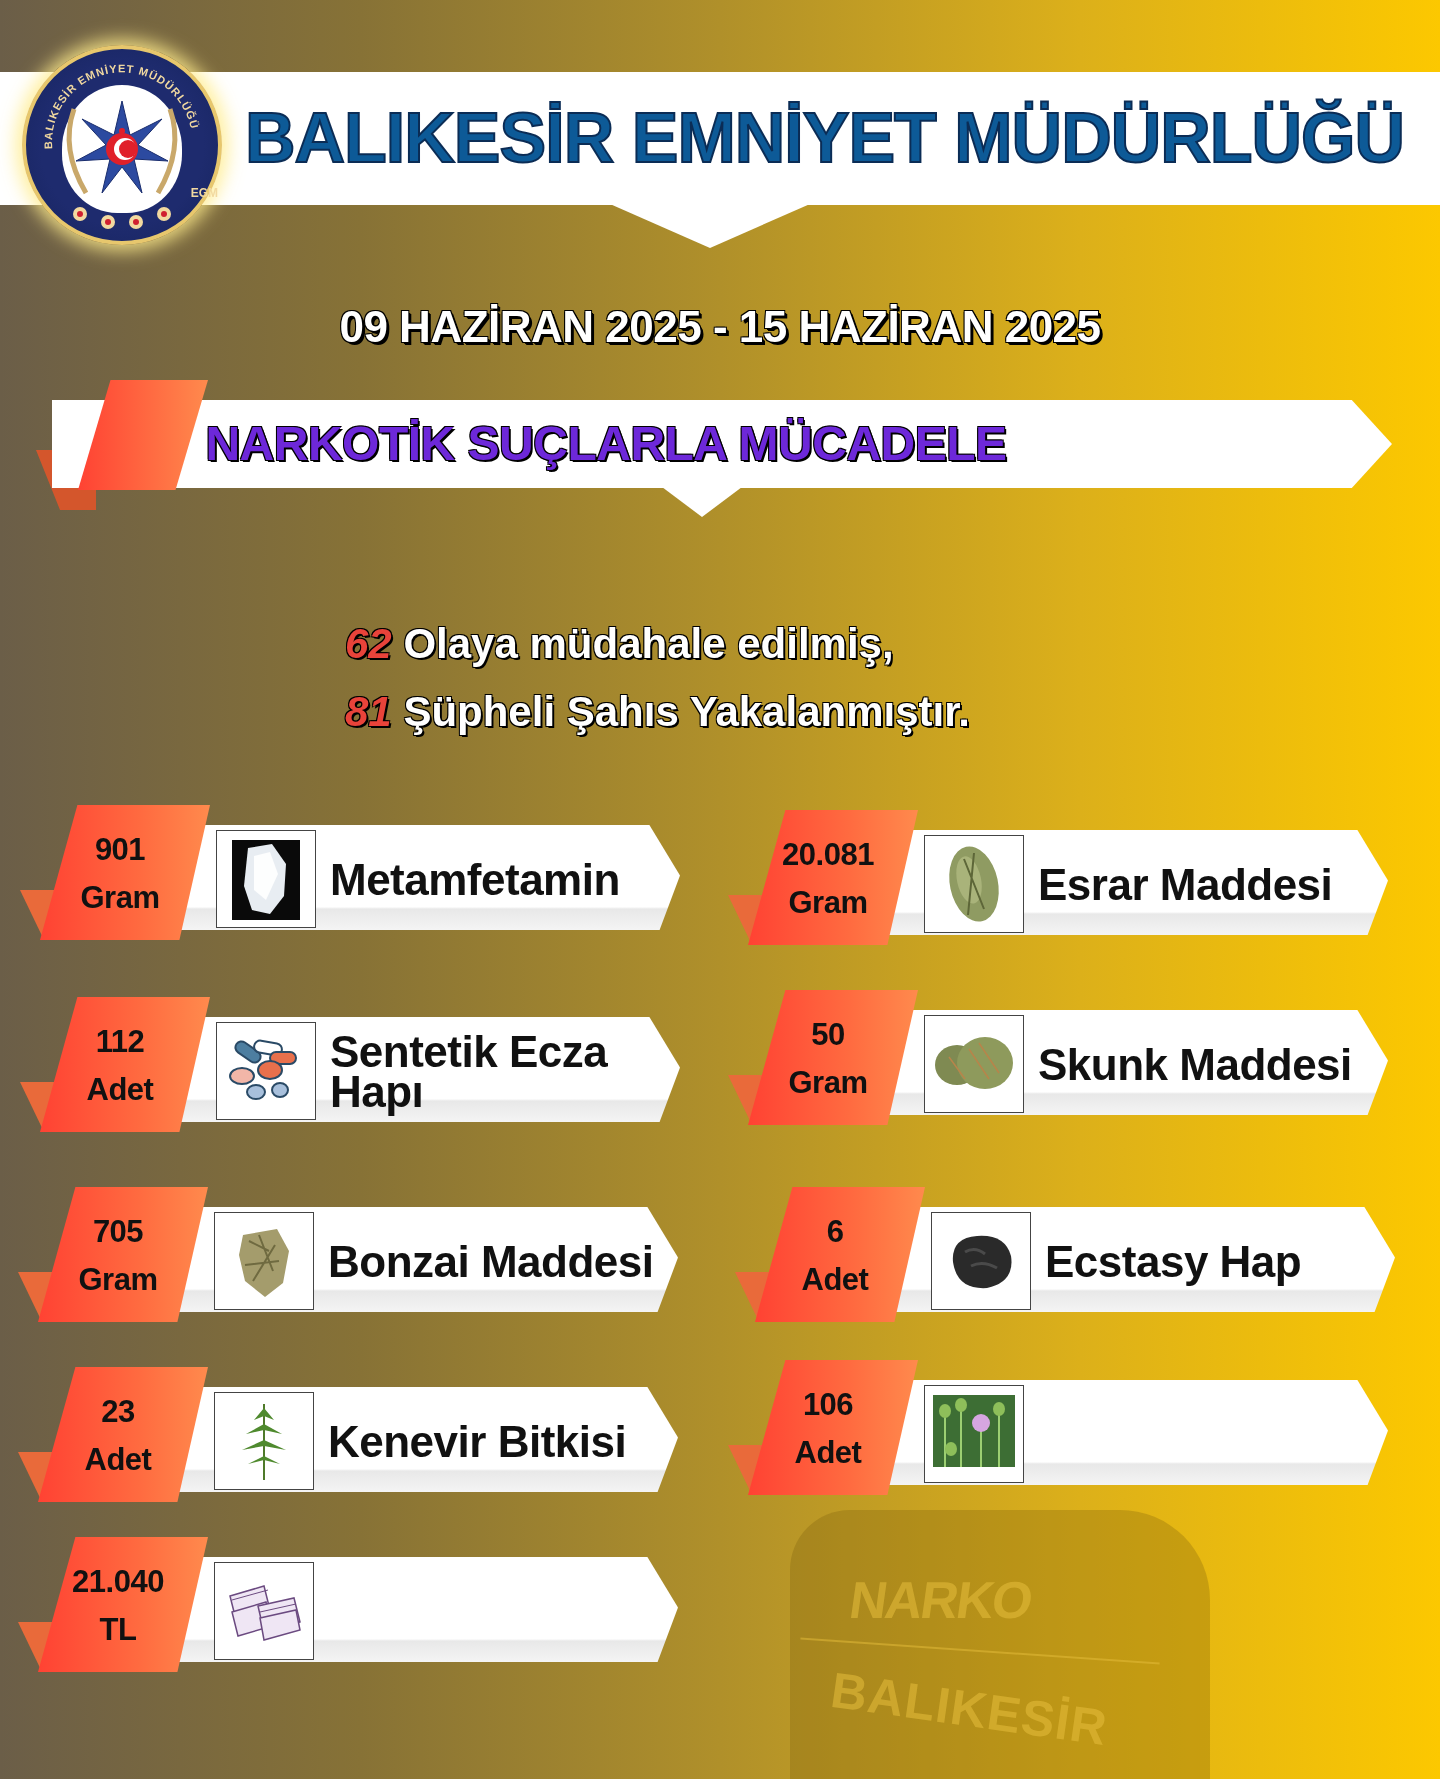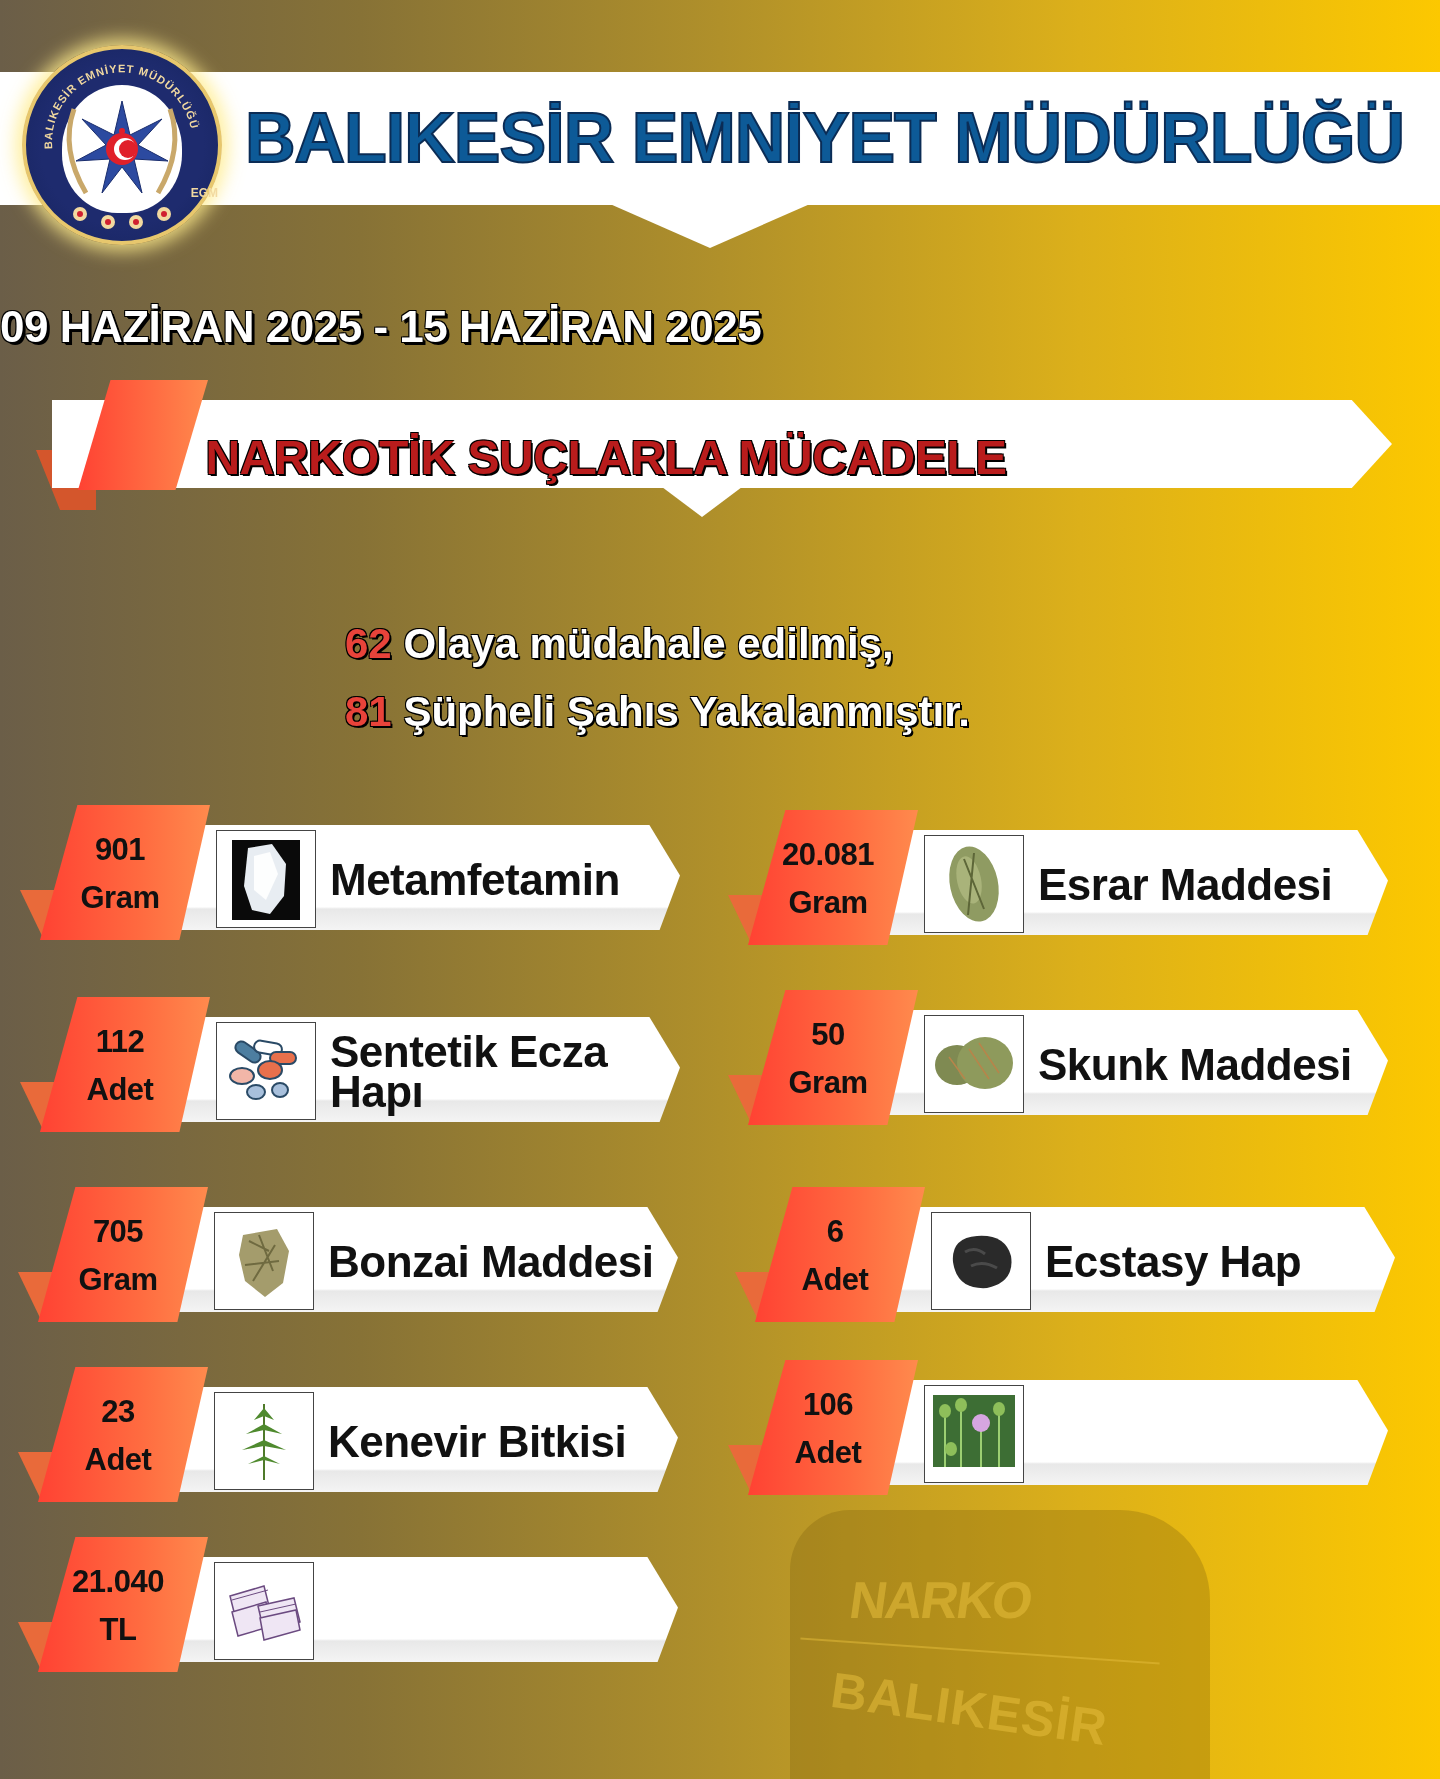--- a/index.html
+++ b/index.html
@@ -58,21 +58,21 @@
   .logo-ring-text {
     position: absolute; left: 0; top: 0; width: 192px; height: 192px;
   }
   .logo-egm {
     position: absolute; left: 0; width: 192px; top: 137px; text-align: right;
     color: #f2d9a0; font-size: 12px; font-weight: bold; font-family: "Liberation Sans", sans-serif;
   }
 
   
   .date-line {
-    position: absolute; left: 0; width: 1440px; top: 302px; text-align: left;
+    position: absolute; left: 0; width: 1440px; top: 302px; text-align: center;
     font-family: "Liberation Sans", sans-serif; font-weight: bold; font-size: 44px;
     color: #ffffff; letter-spacing: -0.5px;
     text-shadow: 2px 2px 0 #000, -1px -1px 0 #000, 1px -1px 0 #000, -1px 1px 0 #000, 3px 3px 0 #000;
   }
 
   
   .section-banner {
     position: absolute; left: 52px; top: 400px; width: 1340px; height: 88px;
     background: #ffffff;
     clip-path: polygon(0 0, 97% 0, 100% 50%, 97% 100%, 0 100%);
@@ -89,33 +89,32 @@
   }
   .section-ribbon {
     position: absolute; left: 78px; top: 380px; width: 130px; height: 110px;
     background: linear-gradient(90deg, #ff4233, #ff8a4d);
     clip-path: polygon(25% 0, 100% 0, 75% 100%, 0 100%);
   }
   .section-title {
     position: absolute; left: 0; width: 1212px; top: 416px; text-align: center;
     padding-left: 0;
     font-family: "Liberation Sans", sans-serif; font-weight: bold; font-size: 48px;
-    color: #b91c1c; letter-spacing: -0.5px;
+    color: #6d28d9; letter-spacing: -0.5px;
     text-shadow: 2px 2px 0 #000, -1px -1px 0 #000, 1px -1px 0 #000, -1px 1px 0 #000;
-    margin-top: 14px;
   }
 
   
   .summary {
     position: absolute; left: 345px; top: 610px; width: 900px;
     font-family: "Liberation Sans", sans-serif; font-weight: bold; font-size: 42px;
     line-height: 68px; color: #ffffff;
     text-shadow: 2px 2px 0 #000, -1px -1px 0 #000, 1px -1px 0 #000, -1px 1px 0 #000;
   }
-  .summary .num { color: #e8433a; }
+  .summary .num { color: #e8433a; font-style: italic; }
 
   
   .card { position: absolute; width: 680px; height: 150px; }
   .card .tail {
     position: absolute; left: 0; top: 100px; width: 60px; height: 50px;
     background: #e96a3a;
     clip-path: polygon(0 0, 100% 0, 100% 100%, 40% 100%);
   }
   .card .bar {
     position: absolute; left: 150px; top: 35px; width: 510px; height: 105px;

